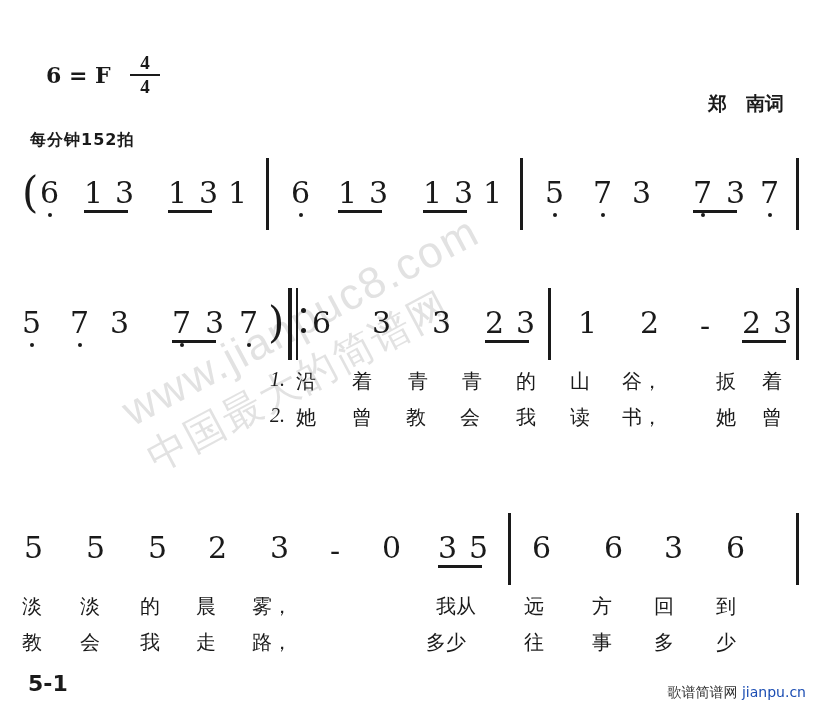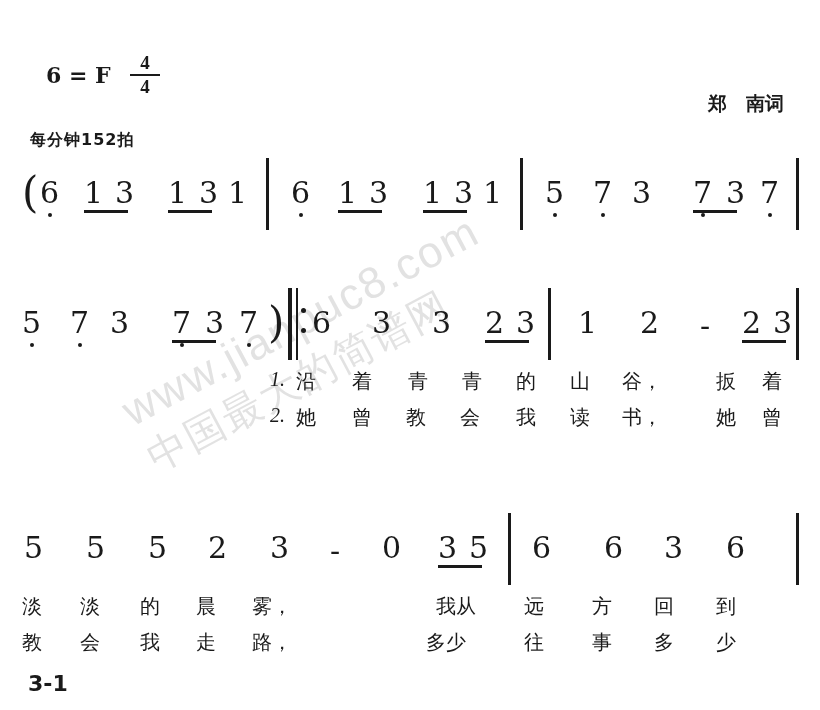--- a/index.html
+++ b/index.html
@@ -338,14 +338,18 @@
           <span class="lyric" style="left: 252px;">路，</span>
           <span class="lyric" style="left: 399px; margin-left: 27px;">多少</span>
           <span class="lyric" style="left: 524px;">往</span>
           <span class="lyric" style="left: 592px;">事</span>
           <span class="lyric" style="left: 654px;">多</span>
           <span class="lyric" style="left: 716px;">少</span>
         </div>
       </div>
     </div>
 
-  <div class="page-no">3-1</div>
+  <div class="page-no">5-1</div>
+  <div class="site-credit">
+    <span>歌谱简谱网</span>
+    <span class="blue">jianpu.cn</span>
+  </div>
 </div>
 
 </body></html>

